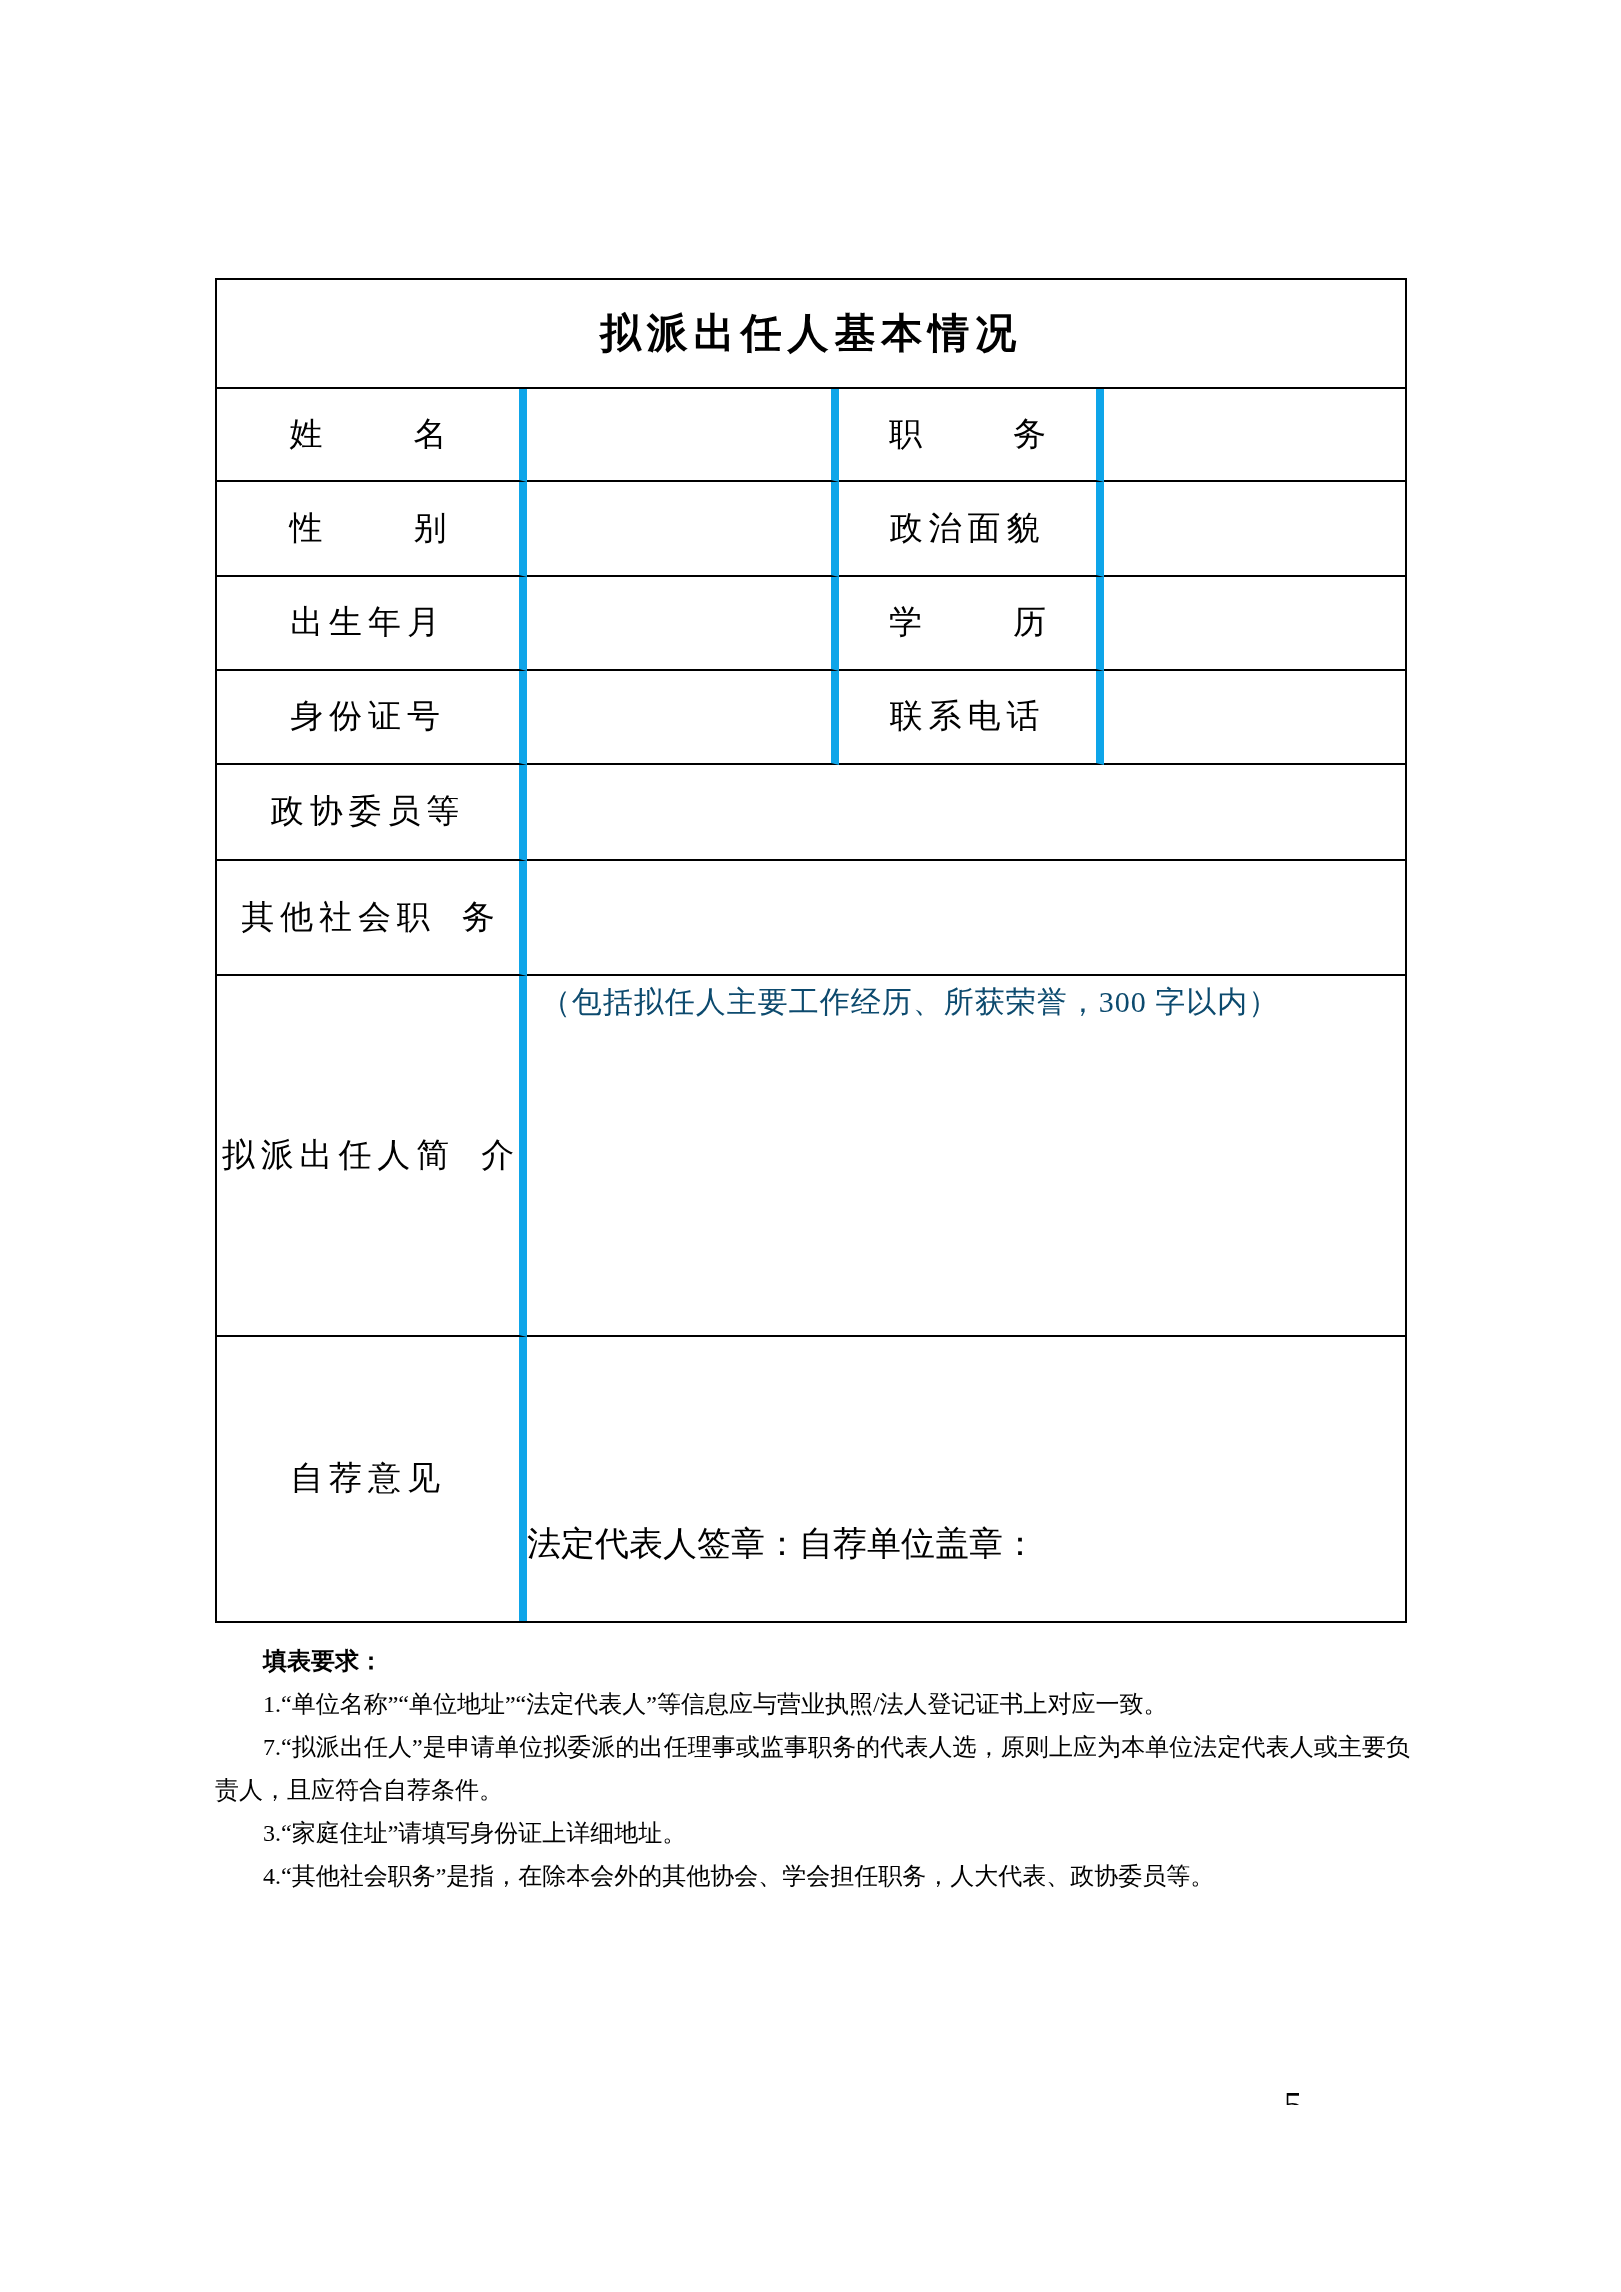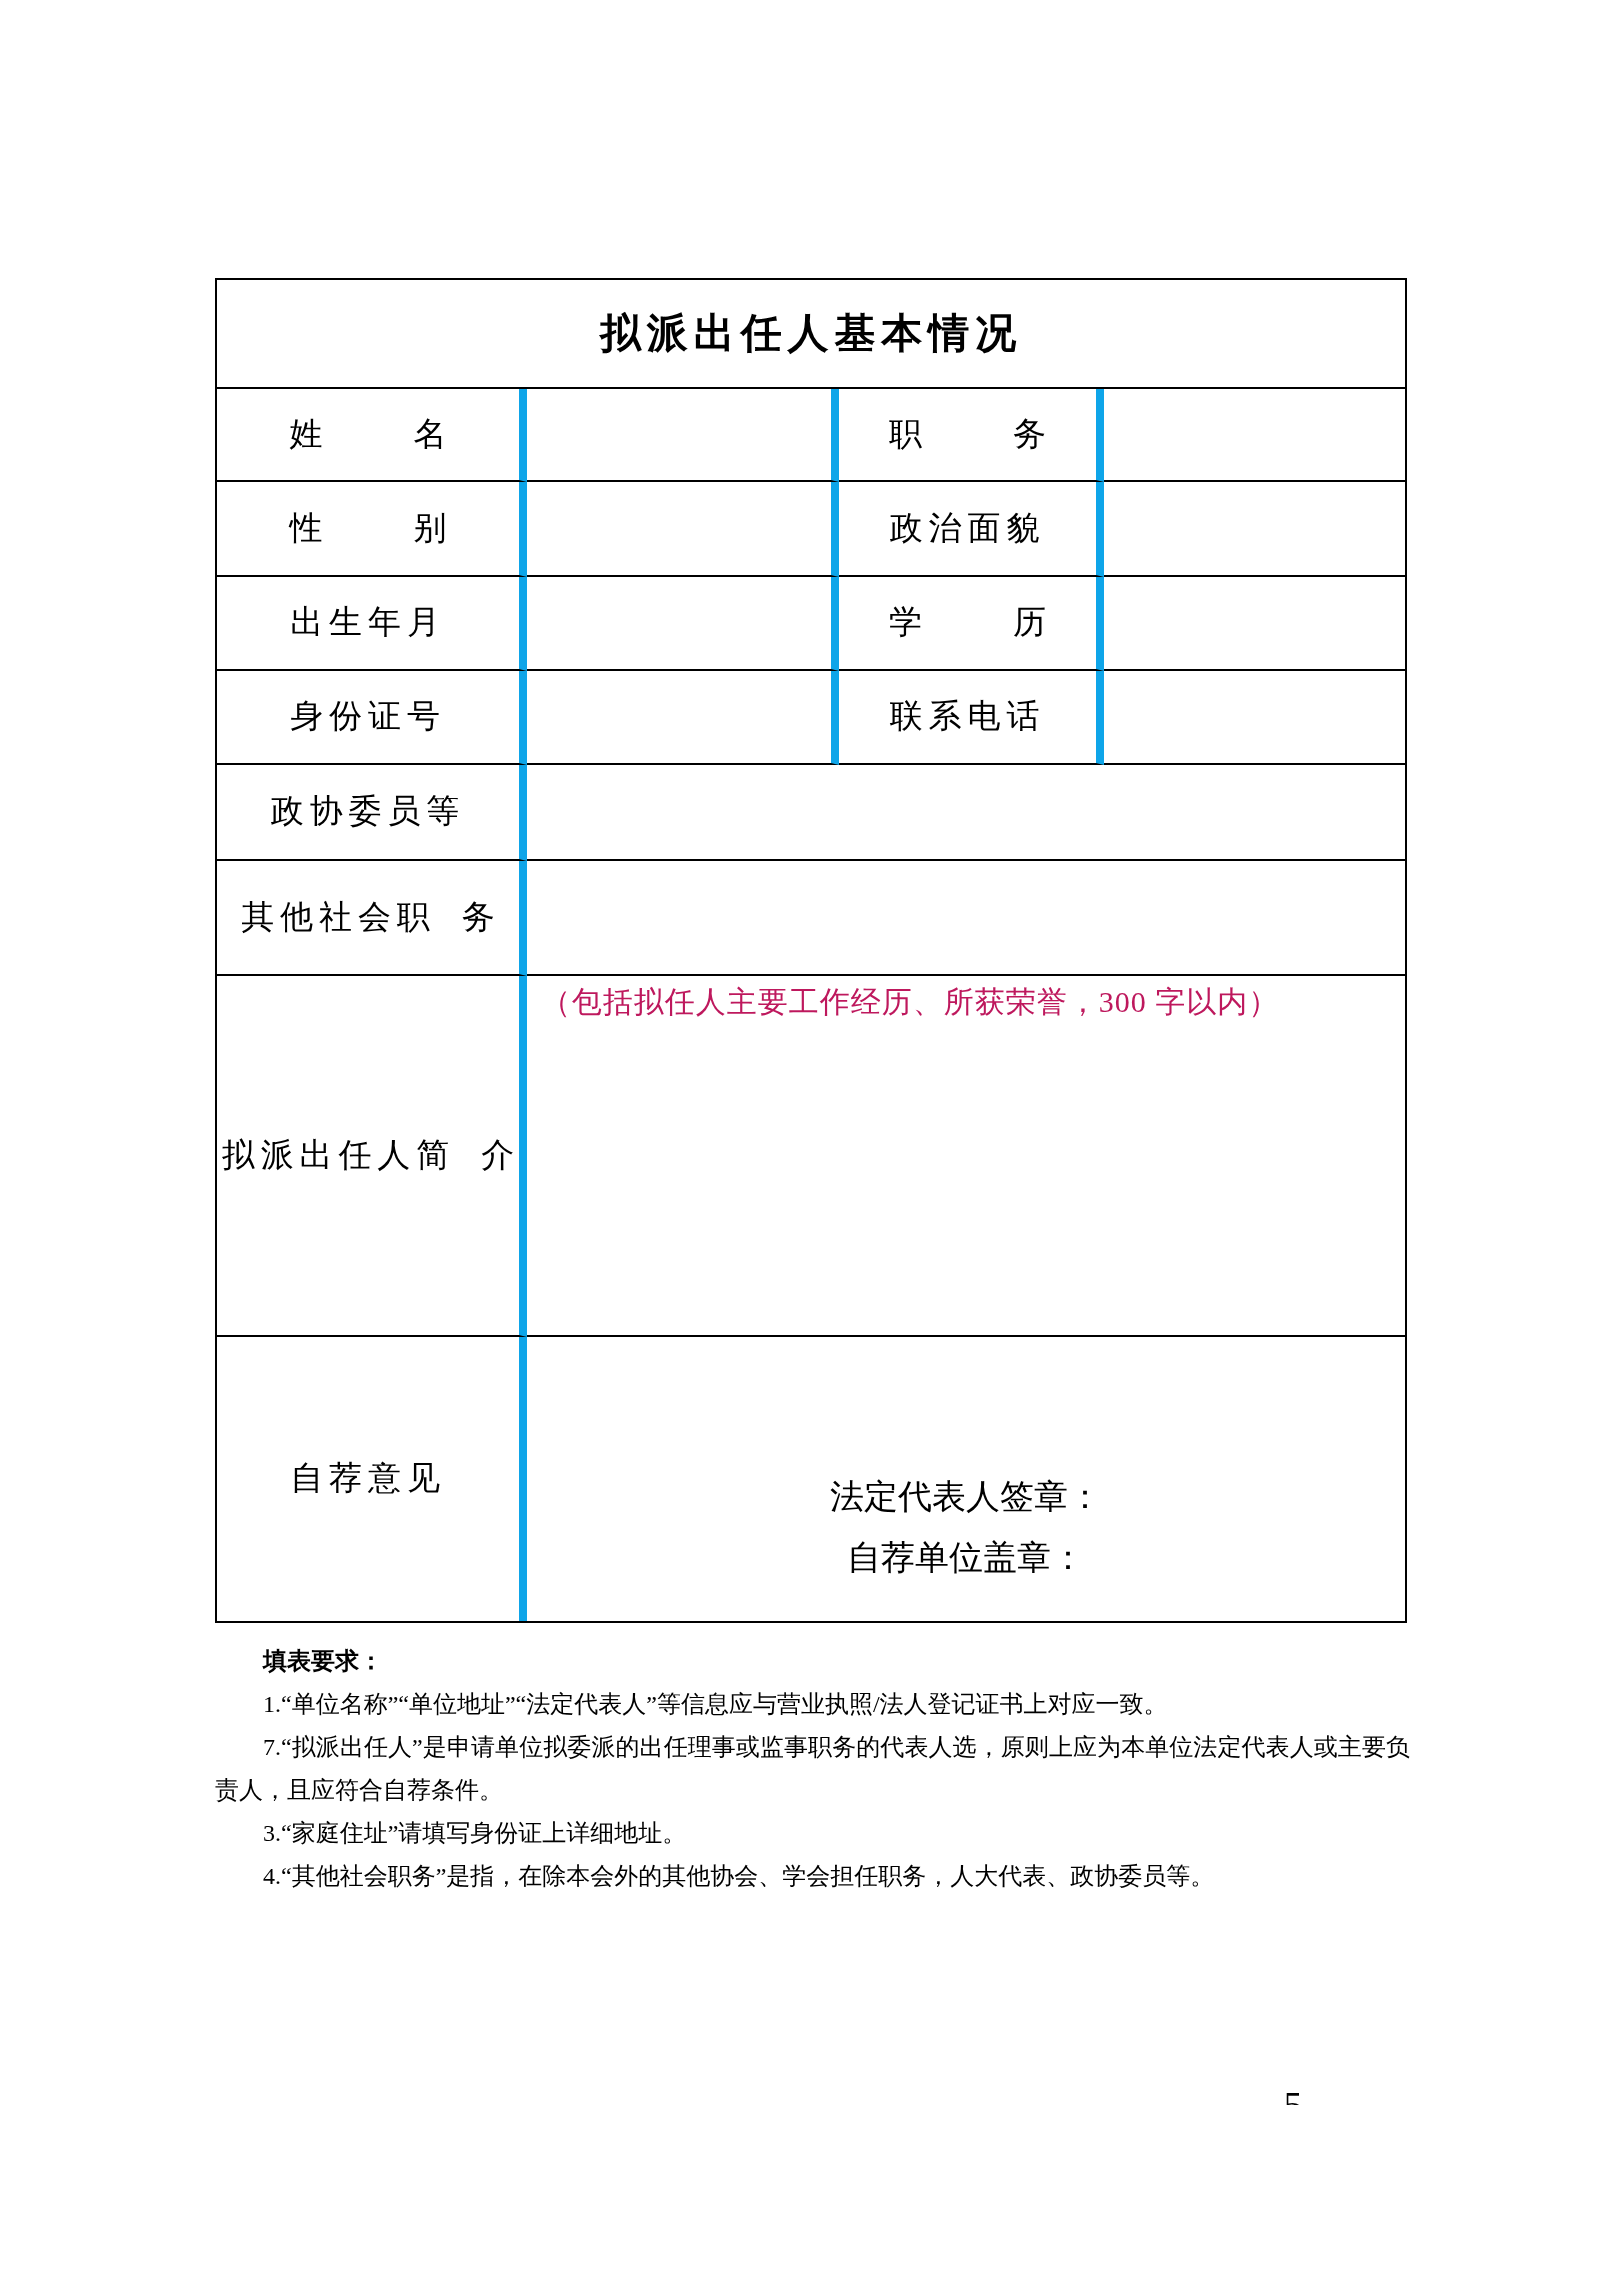--- a/index.html
+++ b/index.html
@@ -38,24 +38,24 @@
   }
   .spN {
     display:inline-block; width:98px;
     text-align:justify; text-align-last:justify; text-justify:inter-character;
   }
   .ls { letter-spacing:5.9px; }
   .two-line { line-height:53px; }
   .prof-lab { line-height:51px; }
   .prof-val {
     align-items:flex-start; justify-content:flex-start;
-    padding:7.8px 13.7px; font-size:30px; color:#be185d; letter-spacing:1px;
+    padding:7.8px 13.7px; font-size:30px; color:#0c4a6e; letter-spacing:1px;
   }
   .rec-val {
-    flex-direction:column; align-items:center; justify-content:flex-start;
+    flex-direction:row; align-items:center; justify-content:flex-start;
     padding-top:129px; line-height:61px; font-size:34px;
   }
 
   
   .notes {
     position:absolute; left:215px; top:1640px; width:1195px;
     font-size:24px; line-height:43px; text-align:justify;
   }
   .notes-heading { font-weight:bold; margin:0; }
   .notes p { margin:0; text-indent:2em; }

